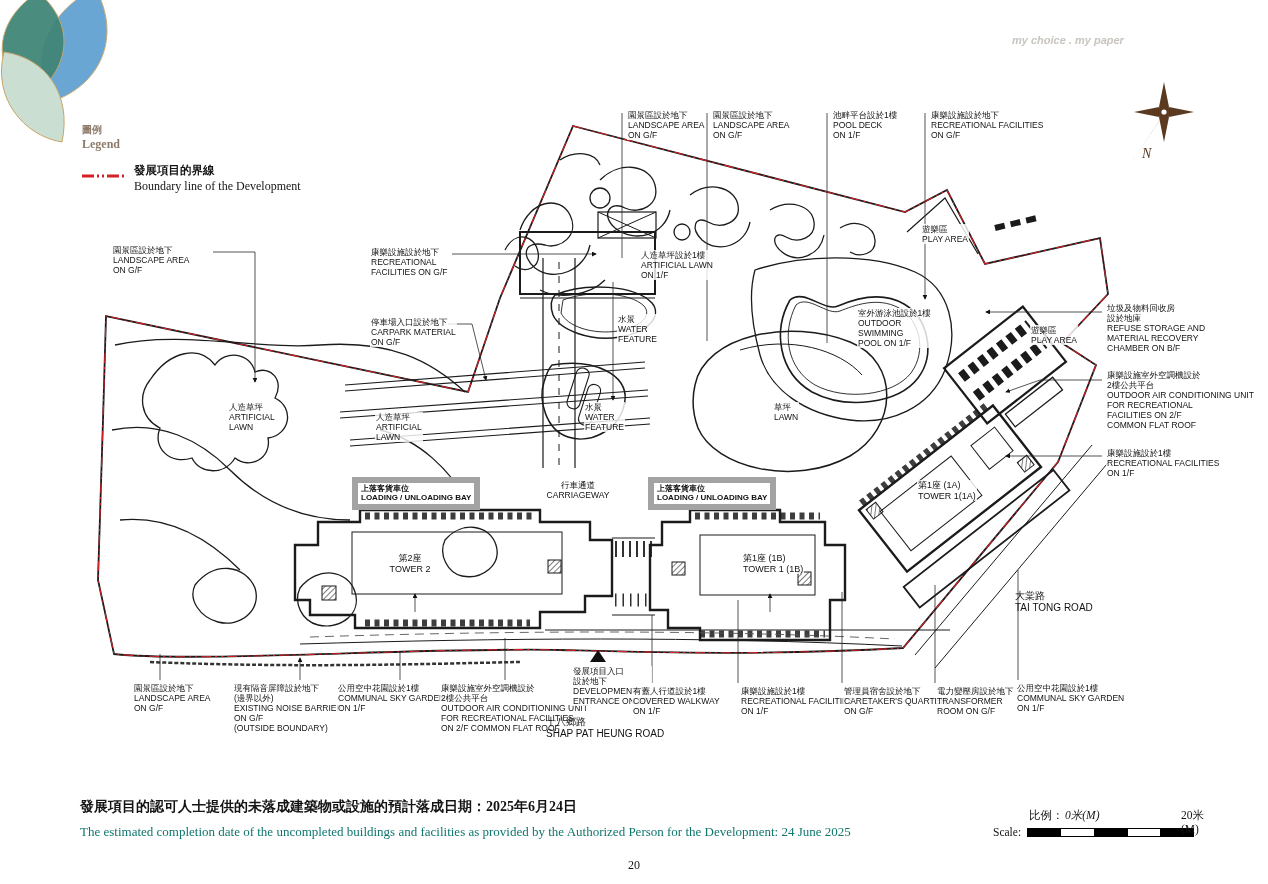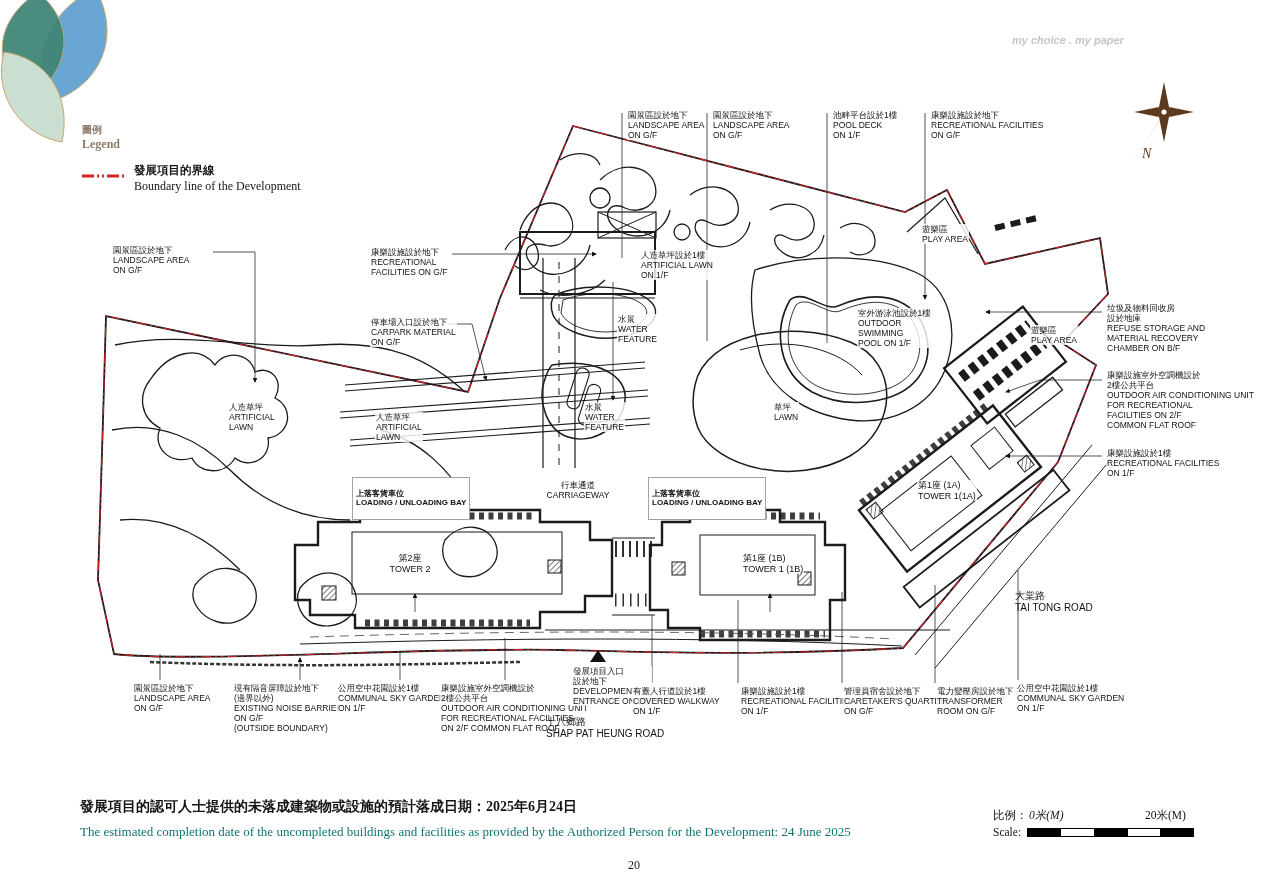--- a/index.html
+++ b/index.html
@@ -23,33 +23,33 @@
   .logo{position:absolute;right:16px;top:34px;text-align:left;width:250px;}
   .logo .tag{font-size:11px;font-style:italic;font-weight:bold;color:#c8c4bf;margin-left:10px;}
   .logo .brand{font-size:64px;font-weight:bold;color:#d8d4d0;letter-spacing:-3px;line-height:.92;}
   .compass{position:absolute;left:1118px;top:74px;}
   .compass-n{position:absolute;left:1142px;top:146px;font-family:"Liberation Serif",serif;
              font-style:italic;font-size:14px;color:#5c3a20;}
   
   .plan-svg{position:absolute;left:0;top:0;pointer-events:none;}
   .anno{position:absolute;font-size:8.5px;line-height:1.18;white-space:pre-line;
         color:#111;background:rgba(255,255,255,.82);padding:0 1px;}
-  .anno.boxed{border:1px solid #a3a3a3;background:#fff;font-size:8px;font-weight:bold;
-              padding:11px 3px;white-space:pre-line;}
+  .anno.boxed{border:6px solid #a3a3a3;background:#fff;font-size:8px;font-weight:bold;
+              padding:1px 3px;white-space:pre-line;}
   .anno.tower{font-size:9px;}
   .anno.road{font-size:10px;background:transparent;}
   .anno.center{transform:translateX(-50%);text-align:center;}
   
   .foot-cn{position:absolute;left:80px;top:798px;font-family:"Liberation Serif",serif;
            font-weight:bold;font-size:14px;color:#141414;}
   .foot-en{position:absolute;left:80px;top:824px;font-family:"Liberation Serif",serif;
            font-size:13px;color:#0f766e;}
   .scale{position:absolute;left:993px;top:808px;width:215px;font-family:"Liberation Serif",serif;
          font-size:11.5px;color:#141414;}
-  .scale-row1{position:relative;height:16px;}
+  .scale-row1{position:relative;height:16px;margin-left:36px;}
   .scale-row1 .lbl{position:absolute;left:0;top:0;}
   .scale-row1 .zero{position:absolute;left:36px;top:0;font-style:italic;}
   .scale-row1 .twenty{position:absolute;left:152px;top:0;}
   .scale-row2{display:flex;align-items:center;margin-top:2px;}
   .scale-bar{display:flex;border:1px solid #000;height:7px;width:165px;margin-left:6px;}
   .scale-bar div{flex:1;}
   .seg-b{background:#000;}
   .seg-w{background:#fff;border-left:1px solid #000;border-right:1px solid #000;}
   .page-no{position:absolute;left:0;right:0;top:858px;text-align:center;
            font-family:"Liberation Serif",serif;font-size:12px;color:#141414;}

